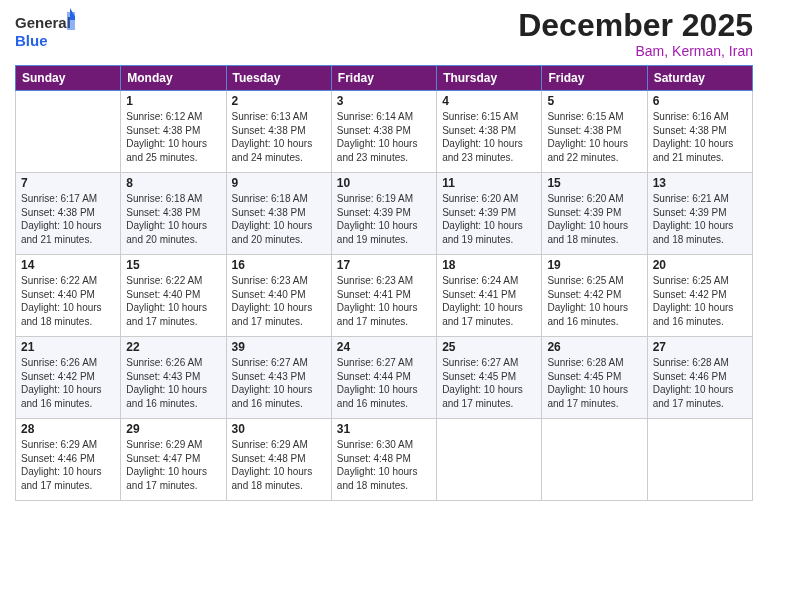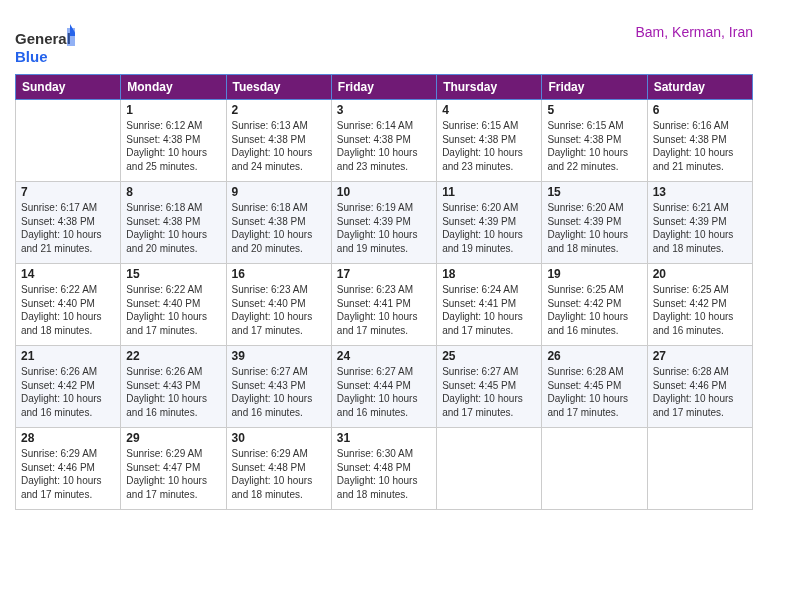--- a/index.html
+++ b/index.html
@@ -7,21 +7,21 @@
       width: 792px;
       height: 612px;
       background: #fff;
       font-family: Arial, sans-serif;
       font-size: 11px;
       overflow: hidden;
     }
     .page {
       width: 768px;
       height: 612px;
-      padding: 24px 15px;
+      padding: 8px 15px;
     }
     .header {
       display: flex;
       justify-content: space-between;
       align-items: flex-start;
       margin-bottom: 6px;
     }
     .logo {
       display: flex;
       align-items: center;
@@ -85,20 +85,21 @@
   <div class="header">
     <div class="logo">
   <svg width="60" height="44" viewBox="0 0 60 44">
     <text x="0" y="20" font-size="15" font-weight="bold" fill="#333" font-family="Arial">General</text>
     <text x="0" y="38" font-size="15" font-weight="bold" fill="#2563eb" font-family="Arial">Blue</text>
     <polygon points="52,4 60,4 60,22 52,22" fill="#2563eb" opacity="0.5"></polygon>
     <polygon points="55,0 62,12 55,12" fill="#2563eb"></polygon>
   </svg>
 </div>
     <div class="title-block">
+      <div class="month-title">December 2025</div>
       <div class="location">Bam, Kerman, Iran</div>
     </div>
   </div>
 
   <table class="calendar">
     <thead>
       <tr id="header-row">
       <th>Sunday</th>
           <th>Monday</th>
           <th>Tuesday</th>

